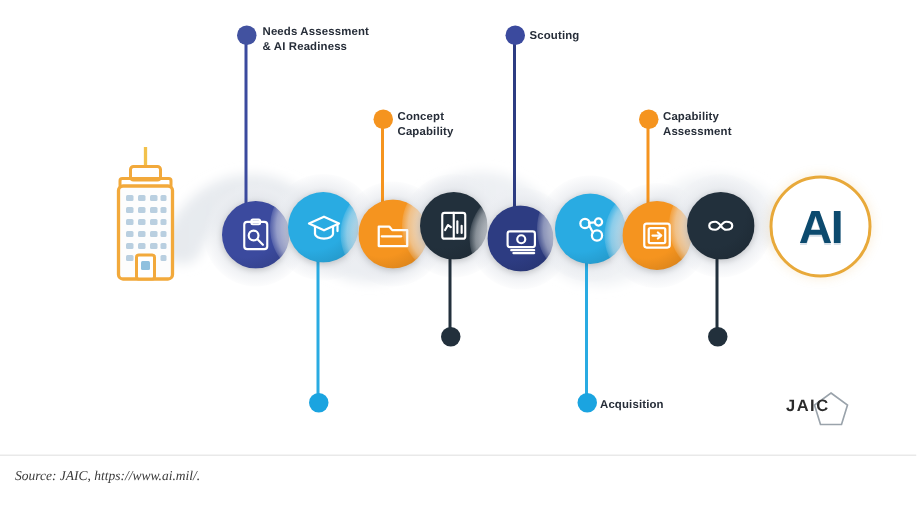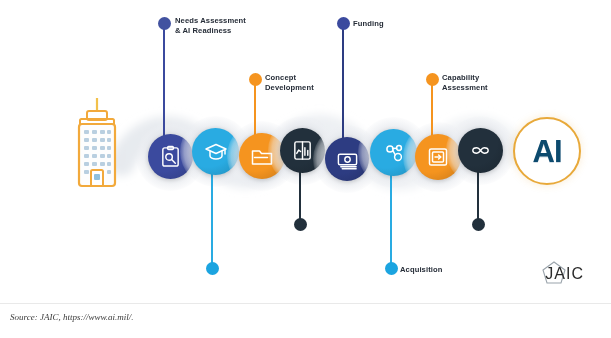--- a/index.html
+++ b/index.html
@@ -55,23 +55,23 @@
     font-family:"Liberation Sans", sans-serif;
     font-size:31px;font-weight:bold;letter-spacing:-1px;
     color:#0c4a6e;
     line-height:1;
     text-shadow:0 1px 0 #d7e0e8;
   }
 
   
   #jaic{position:absolute;left:524px;top:261px;width:60px;height:26px;}
   #jaic .jtext{
-    position:absolute;left:0;top:4px;width:60px;text-align:right;
+    position:absolute;left:0;top:4px;width:60px;text-align:left;
     font-family:"Liberation Sans", sans-serif;
-    font-size:16px;font-weight:normal;letter-spacing:1px;color:#2b2b2b;
+    font-size:11px;font-weight:bold;letter-spacing:1px;color:#2b2b2b;
   }
 
   
   #source{
     position:absolute;left:10px;top:312px;
     font-size:9px;font-style:italic;color:#3a3a3a;
     font-family:"Liberation Serif", serif;
   }
   #hr{position:absolute;left:0;top:303px;width:611px;height:1px;background:#e9e9e9;}
 </style>
@@ -168,21 +168,21 @@
       <div class="node" style="left: 239px; top: 133px; width: 46px; height: 46px; background: radial-gradient(circle at 34% 30%, rgb(245, 148, 31) 0%, rgb(245, 148, 31) 55%, rgba(0, 0, 0, 0.18) 100%), rgb(245, 148, 31); box-shadow: rgba(0, 0, 0, 0.18) 0px 1px 4px;">
         <span style="display: flex; align-items: center; justify-content: center;">
           <svg viewBox="0 0 24 24" width="24" height="24" fill="none" stroke="#ffffff" stroke-width="1.5" stroke-linecap="round" stroke-linejoin="round">
             <path d="M2.5 7 h7 l2 2.4 h10 v10.6 h-19 Z"></path>
             <line x1="4.5" y1="13.5" x2="17.5" y2="13.5"></line>
           </svg>
         </span>
       </div>
       <div class="dot" style="left: 249px; top: 73px; background: rgb(245, 148, 31);"></div>
       <div class="lbl" style="left: 265px; top: 73px;">Concept
-Development</div>
+Capability</div>
       <div class="halo" style="left: 268px; top: 116px; width: 69px; height: 69px;"></div>
       <div class="stem" style="left: 299px; top: 170px; height: 54px; background: rgb(34, 48, 60);"></div>
       <div class="node" style="left: 280px; top: 128px; width: 45px; height: 45px; background: radial-gradient(circle at 34% 30%, rgb(34, 48, 60) 0%, rgb(34, 48, 60) 55%, rgba(0, 0, 0, 0.18) 100%), rgb(34, 48, 60); box-shadow: rgba(0, 0, 0, 0.18) 0px 1px 4px;">
         <span style="display: flex; align-items: center; justify-content: center;">
           <svg viewBox="0 0 24 24" width="23" height="23" fill="none" stroke="#ffffff" stroke-width="1.5" stroke-linecap="round" stroke-linejoin="round">
             <rect x="4" y="3" width="16" height="18" rx="1.6"></rect>
             <line x1="12" y1="3" x2="12" y2="21"></line>
             <polyline points="6,15 8,11.5 10,13"></polyline>
             <line x1="14.5" y1="17" x2="14.5" y2="9"></line>
             <line x1="17.5" y1="17" x2="17.5" y2="12"></line>
@@ -196,21 +196,21 @@
         <span style="display: flex; align-items: center; justify-content: center;">
           <svg viewBox="0 0 24 24" width="23" height="23" fill="none" stroke="#ffffff" stroke-width="1.5" stroke-linecap="round" stroke-linejoin="round">
             <rect x="2.5" y="6.5" width="19" height="11" rx="1.6"></rect>
             <circle cx="12" cy="12" r="2.8"></circle>
             <line x1="5" y1="19.6" x2="21" y2="19.6"></line>
             <line x1="6.5" y1="21.6" x2="21" y2="21.6"></line>
           </svg>
         </span>
       </div>
       <div class="dot" style="left: 337px; top: 17px; background: rgb(59, 74, 158);"></div>
-      <div class="lbl" style="left: 353px; top: 19px;">Funding</div>
+      <div class="lbl" style="left: 353px; top: 19px;">Scouting</div>
       <div class="halo" style="left: 358px; top: 117px; width: 71px; height: 71px;"></div>
       <div class="stem" style="left: 390px; top: 173px; height: 96px; background: rgb(41, 171, 226);"></div>
       <div class="node" style="left: 370px; top: 129px; width: 47px; height: 47px; background: radial-gradient(circle at 34% 30%, rgb(41, 171, 226) 0%, rgb(41, 171, 226) 55%, rgba(0, 0, 0, 0.18) 100%), rgb(41, 171, 226); box-shadow: rgba(0, 0, 0, 0.18) 0px 1px 4px;">
         <span style="display: flex; align-items: center; justify-content: center;">
           <svg viewBox="0 0 24 24" width="24" height="24" fill="none" stroke="#ffffff" stroke-width="1.5" stroke-linecap="round" stroke-linejoin="round">
             <circle cx="8" cy="8" r="3.1"></circle>
             <circle cx="17" cy="7" r="2.4"></circle>
             <circle cx="16" cy="16" r="3.4"></circle>
             <line x1="10.7" y1="9.2" x2="13.3" y2="14"></line>
             <line x1="10.6" y1="7.6" x2="14.6" y2="7.2"></line>

